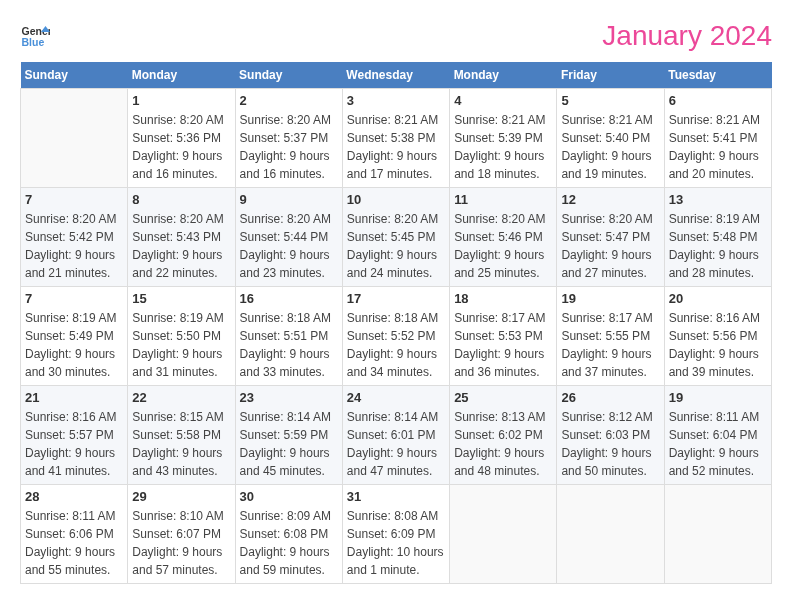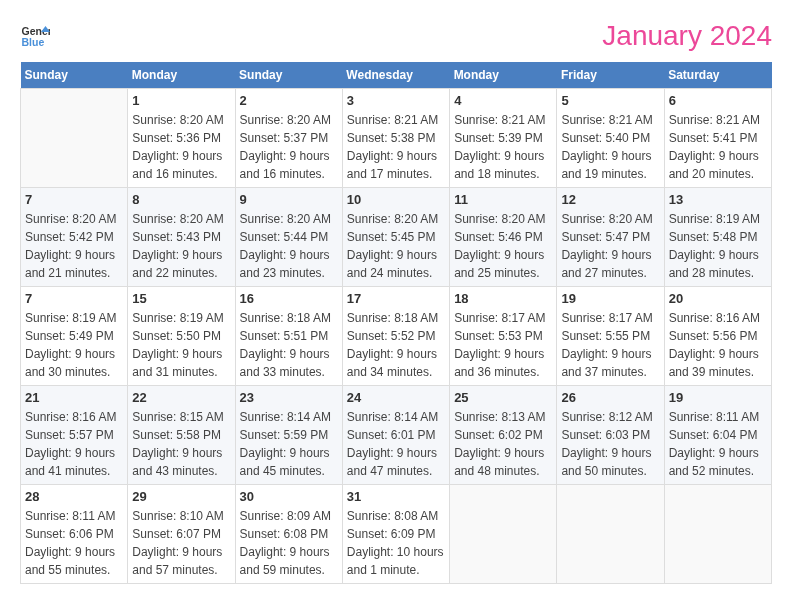--- a/index.html
+++ b/index.html
@@ -97,21 +97,21 @@
 
 <table class="calendar-table">
   <thead>
     <tr>
     <th>Sunday</th>
         <th>Monday</th>
         <th>Sunday</th>
         <th>Wednesday</th>
         <th>Monday</th>
         <th>Friday</th>
-        <th>Saturday</th>
+        <th>Tuesday</th>
       </tr>
   </thead>
   <tbody id="calendar-body">
   <tr>
         <td class="empty"></td>
         <td>
           <span class="day-number">1</span>
           <div class="day-info">Sunrise: 8:20 AM<br>Sunset: 5:36 PM<br>Daylight: 9 hours<br>and 16 minutes.</div>
         </td>
         <td>

